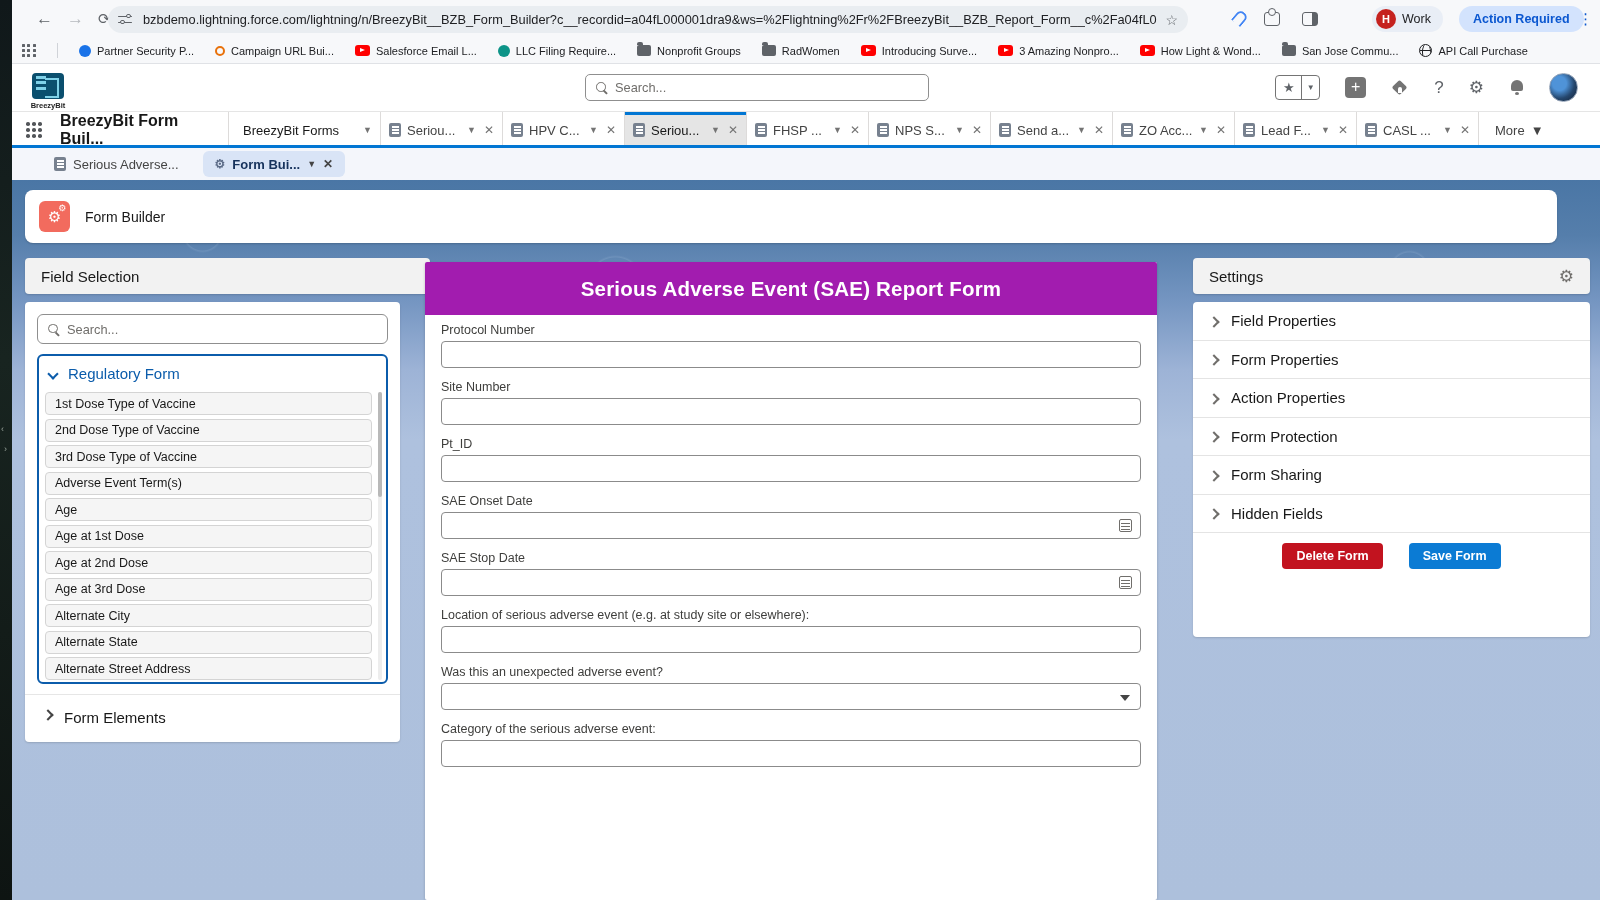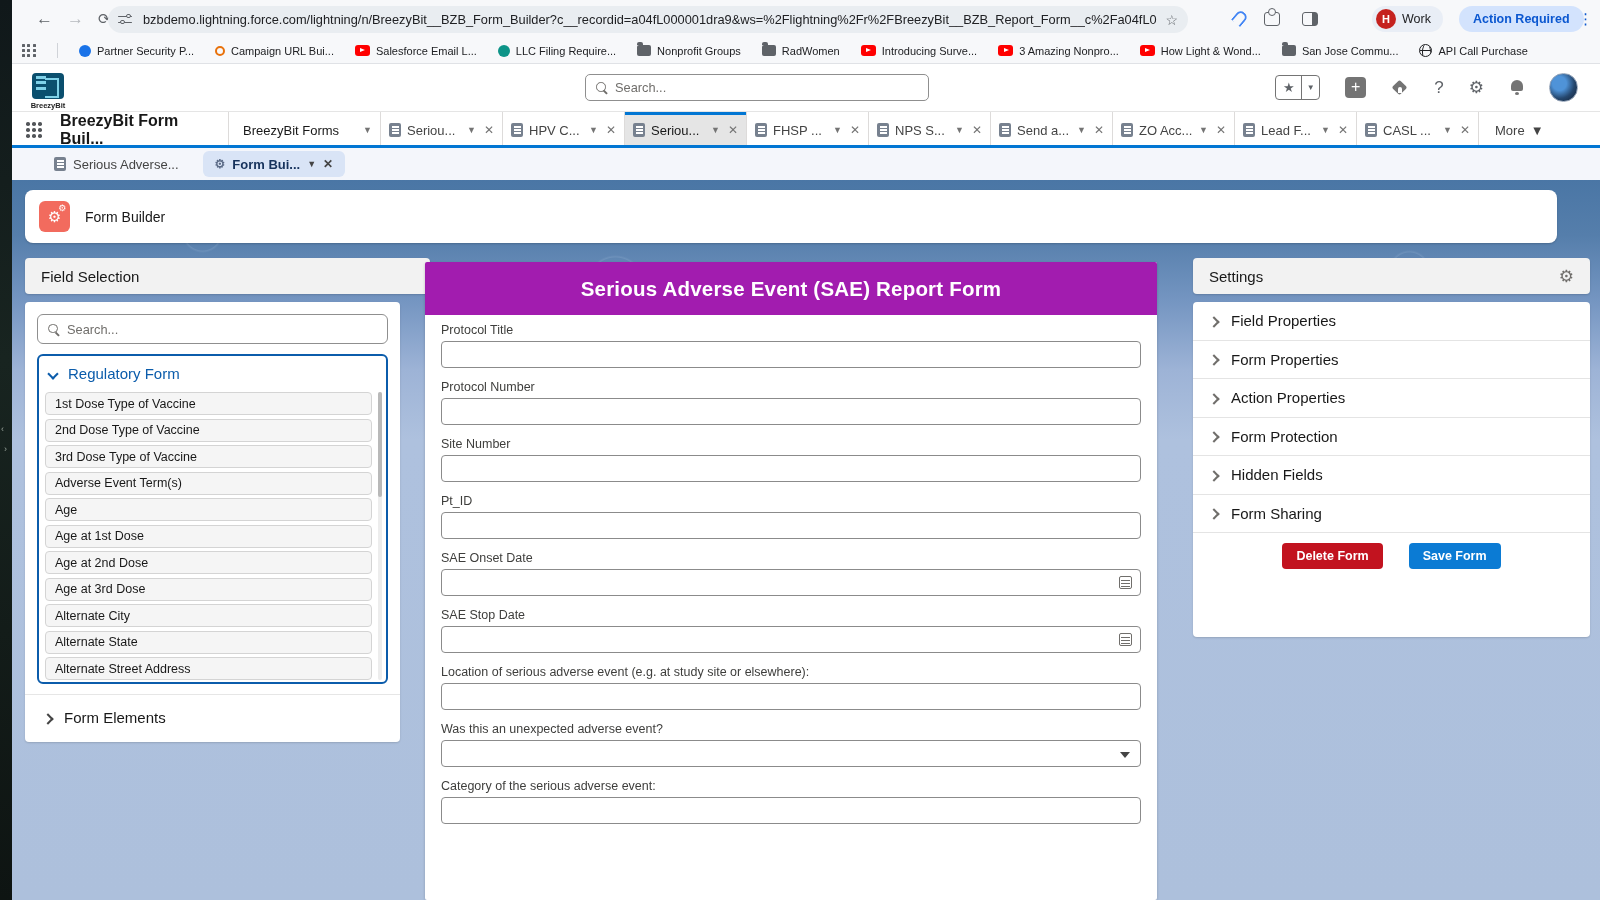--- a/index.html
+++ b/index.html
@@ -136,21 +136,21 @@
   #reg-label { color:#0b5cab; font-size:15px; }
   .chev-d { width:9px; height:9px; position:relative; flex:none; }
   .chev-d::before { content:""; position:absolute; left:0; top:1px; width:6px; height:6px; border-right:2px solid currentColor; border-bottom:2px solid currentColor; transform:rotate(45deg); }
   .chev-r { width:9px; height:9px; position:relative; flex:none; color:#706e6b; }
   .chev-r::before { content:""; position:absolute; left:1px; top:1.5px; width:6px; height:6px; border-right:2px solid currentColor; border-bottom:2px solid currentColor; transform:rotate(-45deg); }
   #reg-items { position:relative; padding:2px 14px 0 6px; }
   .field-item { height:23px; background:#f5f5f5; border:1px solid #d4d4d4; border-radius:4px; margin-bottom:3.5px; display:flex; align-items:center; padding:0 9px; font-size:12.5px; color:#181818; }
   #reg-scroll { position:absolute; right:4px; top:2px; width:4px; height:288px; background:#ededed; border-radius:2px; }
   #reg-scroll i { position:absolute; left:0; top:0; width:4px; height:105px; background:#b9b9b9; border-radius:2px; }
   #fe-divider { height:1px; background:#e6e6e6; margin:10px -12px 0; }
-  #form-elements { display:flex; align-items:center; gap:12px; padding:14px 6px 0; font-size:15px; color:#181818; }
+  #form-elements { display:flex; align-items:flex-start; gap:12px; padding:14px 6px 0; font-size:15px; color:#181818; }
   #form-elements .chev-r { color:#444; }
 
   
   #form-card { left:413px; top:82px; width:732px; height:638px; background:#fff; border-radius:2px; box-shadow:0 1px 3px rgba(0,0,0,.2); overflow:hidden; }
   #form-header { height:53px; background:#a21caf; display:flex; align-items:center; justify-content:center; }
   #form-title { color:#fff; font-size:20.5px; font-weight:600; letter-spacing:.2px; }
   #form-body { padding:8px 16px 0; }
   .fgroup { margin-bottom:12px; }
   .flabel { font-size:12.5px; color:#3e3e3c; margin-bottom:4px; }
   .finput { height:27px; border:1px solid #8b8b8b; border-radius:4px; background:#fff; position:relative; }
@@ -435,24 +435,20 @@
         <span>Form Elements</span>
       </div>
     </div>
 
     <div id="form-card" class="abs">
       <div id="form-header">
         <span id="form-title">Serious Adverse Event (SAE) Report Form</span>
       </div>
       <div id="form-body">
         <div class="fgroup">
-          <div class="flabel">Protocol Title</div>
-          <div class="finput"></div>
-        </div>
-        <div class="fgroup">
           <div class="flabel">Protocol Number</div>
           <div class="finput"></div>
         </div>
         <div class="fgroup">
           <div class="flabel">Site Number</div>
           <div class="finput"></div>
         </div>
         <div class="fgroup">
           <div class="flabel">Pt_ID</div>
           <div class="finput"></div>
@@ -502,25 +498,25 @@
       <div class="set-row">
         <span class="chev-r"></span>
           <span>Action Properties</span>
       </div>
       <div class="set-row">
         <span class="chev-r"></span>
           <span>Form Protection</span>
       </div>
       <div class="set-row">
         <span class="chev-r"></span>
+          <span>Form Sharing</span>
+      </div>
+      <div class="set-row">
+        <span class="chev-r"></span>
           <span>Hidden Fields</span>
-      </div>
-      <div class="set-row">
-        <span class="chev-r"></span>
-          <span>Form Sharing</span>
       </div>
       <div id="set-buttons">
         <button class="btn" id="btn-delete">Delete Form</button>
         <button class="btn" id="btn-save">Save Form</button>
       </div>
     </div>
 
   </div>
 </div>
 

